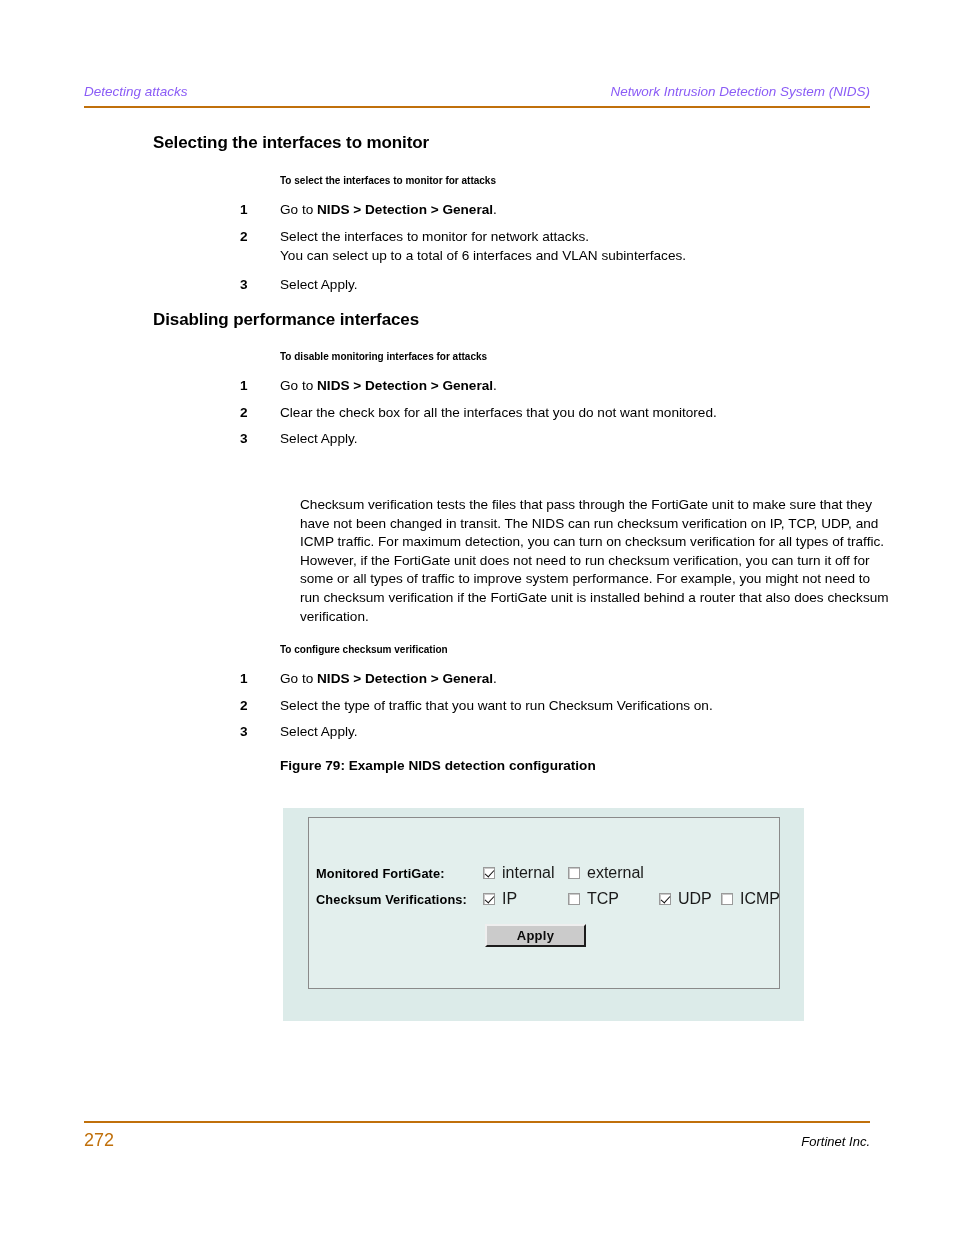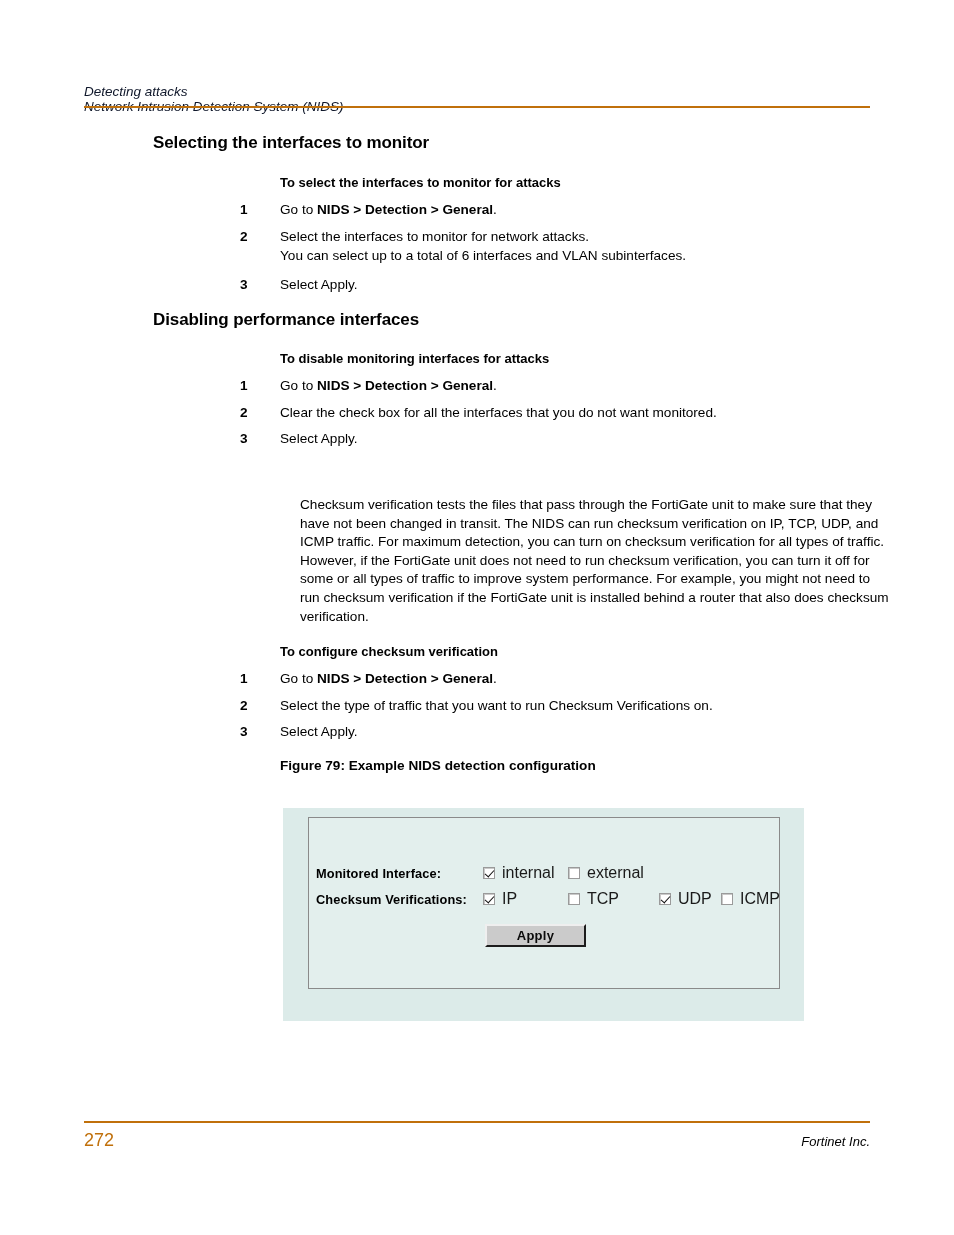--- a/index.html
+++ b/index.html
@@ -27,22 +27,21 @@
   .runhead {
     position: absolute;
     left: 84px;
     top: 84px;
     width: 786px;
     display: flex;
     justify-content: space-between;
     align-items: baseline;
     font-size: 13.5px;
     font-style: italic;
-    color: #0f172a;
-    flex-direction: column;
+    color: #8b5cf6;
   }
   .runhead-left { white-space: nowrap; }
   .runhead-right { white-space: nowrap; }
 
   .rule-top {
     position: absolute;
     left: 84px;
     top: 106px;
     width: 786px;
     height: 2px;
@@ -56,21 +55,21 @@
     font-size: 17px;
     font-weight: bold;
     letter-spacing: -0.1px;
     white-space: nowrap;
   }
 
   .subhead {
     position: absolute;
     left: 280px;
     margin: 0;
-    font-size: 13px;
+    font-size: 10px;
     font-weight: bold;
     white-space: nowrap;
   }
 
   .step {
     position: absolute;
     left: 240px;
     width: 660px;
     font-size: 13.6px;
     line-height: 18px;
@@ -359,21 +358,21 @@
 
   <div class="fig">
 
 
     <div class="fig-panel">
       <div class="fig-inner">
 
         <div class="form-rows">
 
           <div class="form-row">
-            <span class="row-label">Monitored Interface:</span>
+            <span class="row-label">Monitored FortiGate:</span>
             <span class="cb-group" style="left:167px;">
               <span class="cbox checked"></span>
               <span class="cb-text">internal</span>
             </span>
             <span class="cb-group" style="left:252px;">
               <span class="cbox"></span>
               <span class="cb-text">external</span>
             </span>
           </div>
 

